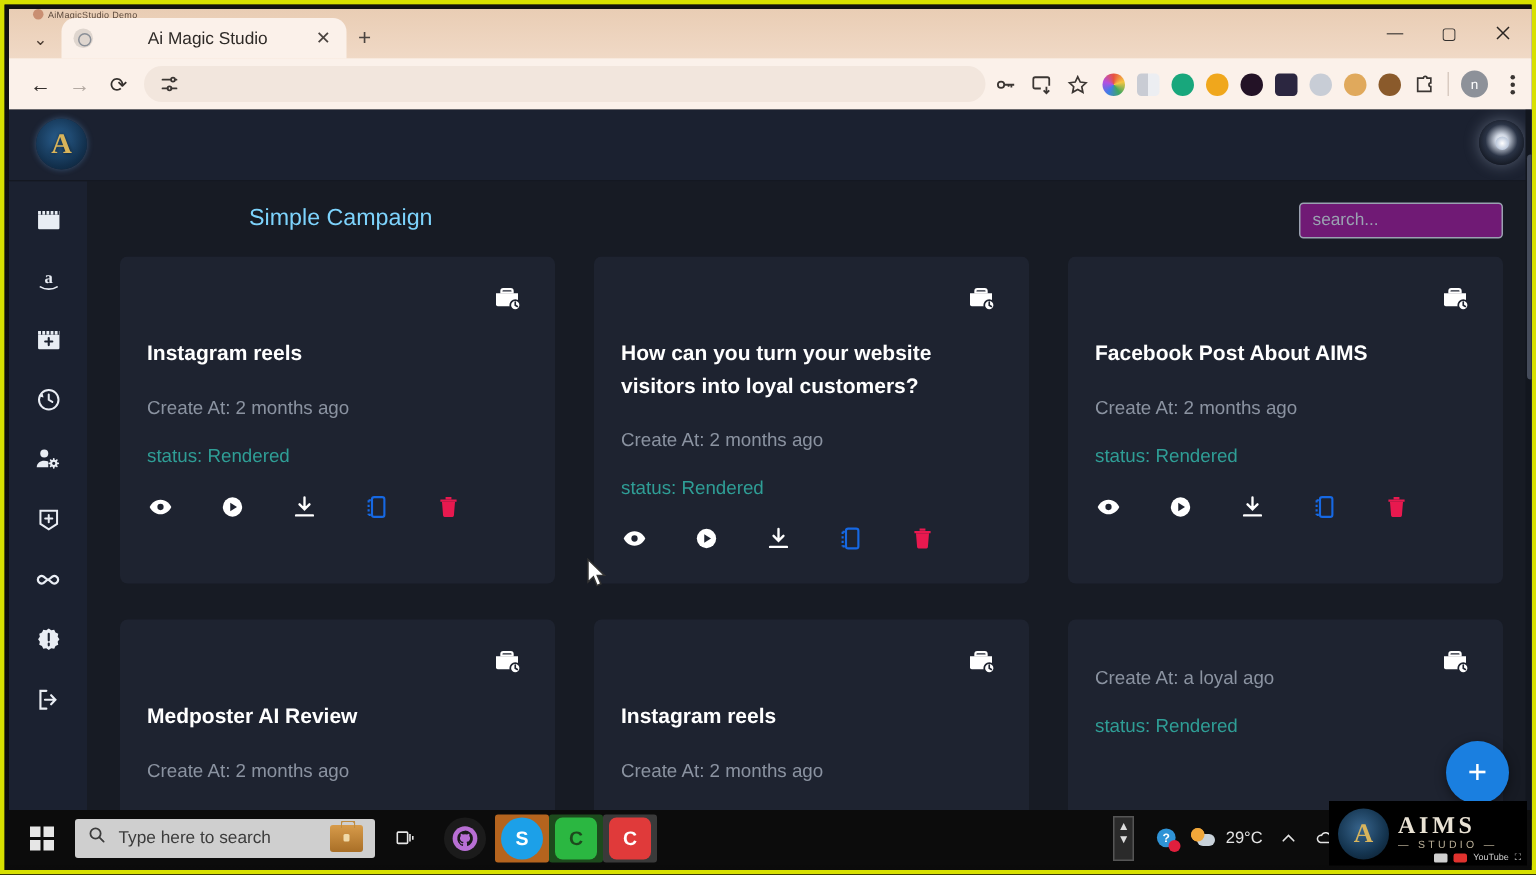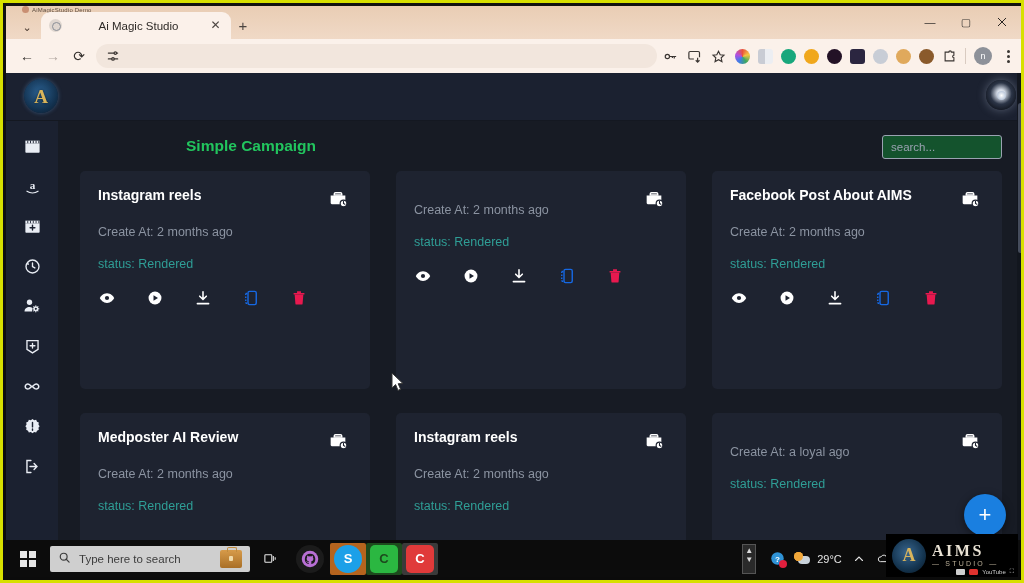--- a/index.html
+++ b/index.html
@@ -169,25 +169,25 @@
   .content {
     position: absolute; left: 52px; top: 48px; right: 0; bottom: 0;
     background: #171b24; overflow: hidden;
   }
   .content-head {
     position: relative; height: 50px; display: flex; align-items: center;
     padding: 0 20px;
   }
   .page-title {
     position: absolute; left: 108px; top: 16px;
-    font-size: 15.5px; font-weight: bold; color: #22c55e; margin-left: 20px;
+    font-size: 15.5px; font-weight: normal; color: #7dd3fc;
   }
   .search-box {
-    position: absolute; right: 22px; top: 14px; width: 120px; height: 24px;
-    background: #14532d; border: 1px solid #9aa2b1; border-radius: 3px;
+    position: absolute; right: 22px; top: 14px; width: 136px; height: 24px;
+    background: #701a75; border: 1px solid #9aa2b1; border-radius: 3px;
     color: #9aa2b1; font-size: 11.5px; padding: 0 8px;
     display: flex; align-items: center;
     font-family: "Liberation Sans", sans-serif;
   }
   .search-box::placeholder { color: #9aa2b1; }
 
   .grid {
     position: absolute; left: 0; right: 0; top: 50px; bottom: 0;
     padding: 0 22px;
     display: grid; grid-template-columns: repeat(3, 1fr);
@@ -197,21 +197,21 @@
   .card {
     background: #1e2330; border-radius: 5px;
     padding: 14px 18px 16px 18px; height: 218px;
     position: relative;
   }
   .card-badge {
     position: absolute; right: 22px; top: 18px; width: 20px; height: 20px;
     color: #fff;
   }
   .card-title {
-    font-size: 14px; font-weight: bold; color: #ffffff;
+    margin-top: 40px; font-size: 14px; font-weight: bold; color: #ffffff;
     line-height: 1.55; min-height: 22px;
   }
   .card-date {
     margin-top: 18px; font-size: 12.5px; color: #8b93a1;
   }
   .card-status {
     margin-top: 18px; font-size: 12.5px; color: #2f9e96;
   }
   .card-actions {
     margin-top: 18px; display: flex; align-items: center; gap: 30px;
@@ -563,20 +563,21 @@
 
           <div class="card">
             <span class="card-badge">
               <svg width="20" height="20" viewBox="0 0 24 24" fill="currentColor">
                 <path d="M9 4.5h6a1.5 1.5 0 0 1 1.5 1.5v1.2h-9V6A1.5 1.5 0 0 1 9 4.5z" fill="none" stroke="currentColor" stroke-width="1.7"></path>
                 <path d="M3.2 7.7h17.6v9.1a1.4 1.4 0 0 1-1.4 1.4H4.6a1.4 1.4 0 0 1-1.4-1.4z"></path>
                 <circle cx="18.6" cy="17.3" r="4" fill="currentColor" stroke="#1e2330" stroke-width="1.4"></circle>
                 <path d="M18.6 14.8v2.6l1.7 1" stroke="#1e2330" stroke-width="1.3" fill="none" stroke-linecap="round"></path>
               </svg>
             </span>
+            <div class="card-title">How can you turn your website visitors into loyal customers?</div>
             <div class="card-date">Create At: 2 months ago</div>
             <div class="card-status">status: Rendered</div>
             <div class="card-actions">
               <span class="act white">
                 <svg width="18" height="18" viewBox="0 0 24 24" fill="currentColor">
                     <path d="M12 5.5c-5 0-8.6 4-9.6 6.5 1 2.5 4.6 6.5 9.6 6.5s8.6-4 9.6-6.5c-1-2.5-4.6-6.5-9.6-6.5z"></path>
                     <circle cx="12" cy="12" r="2.8" fill="#1e2330"></circle>
                   </svg>
               </span>
               <span class="act white">

